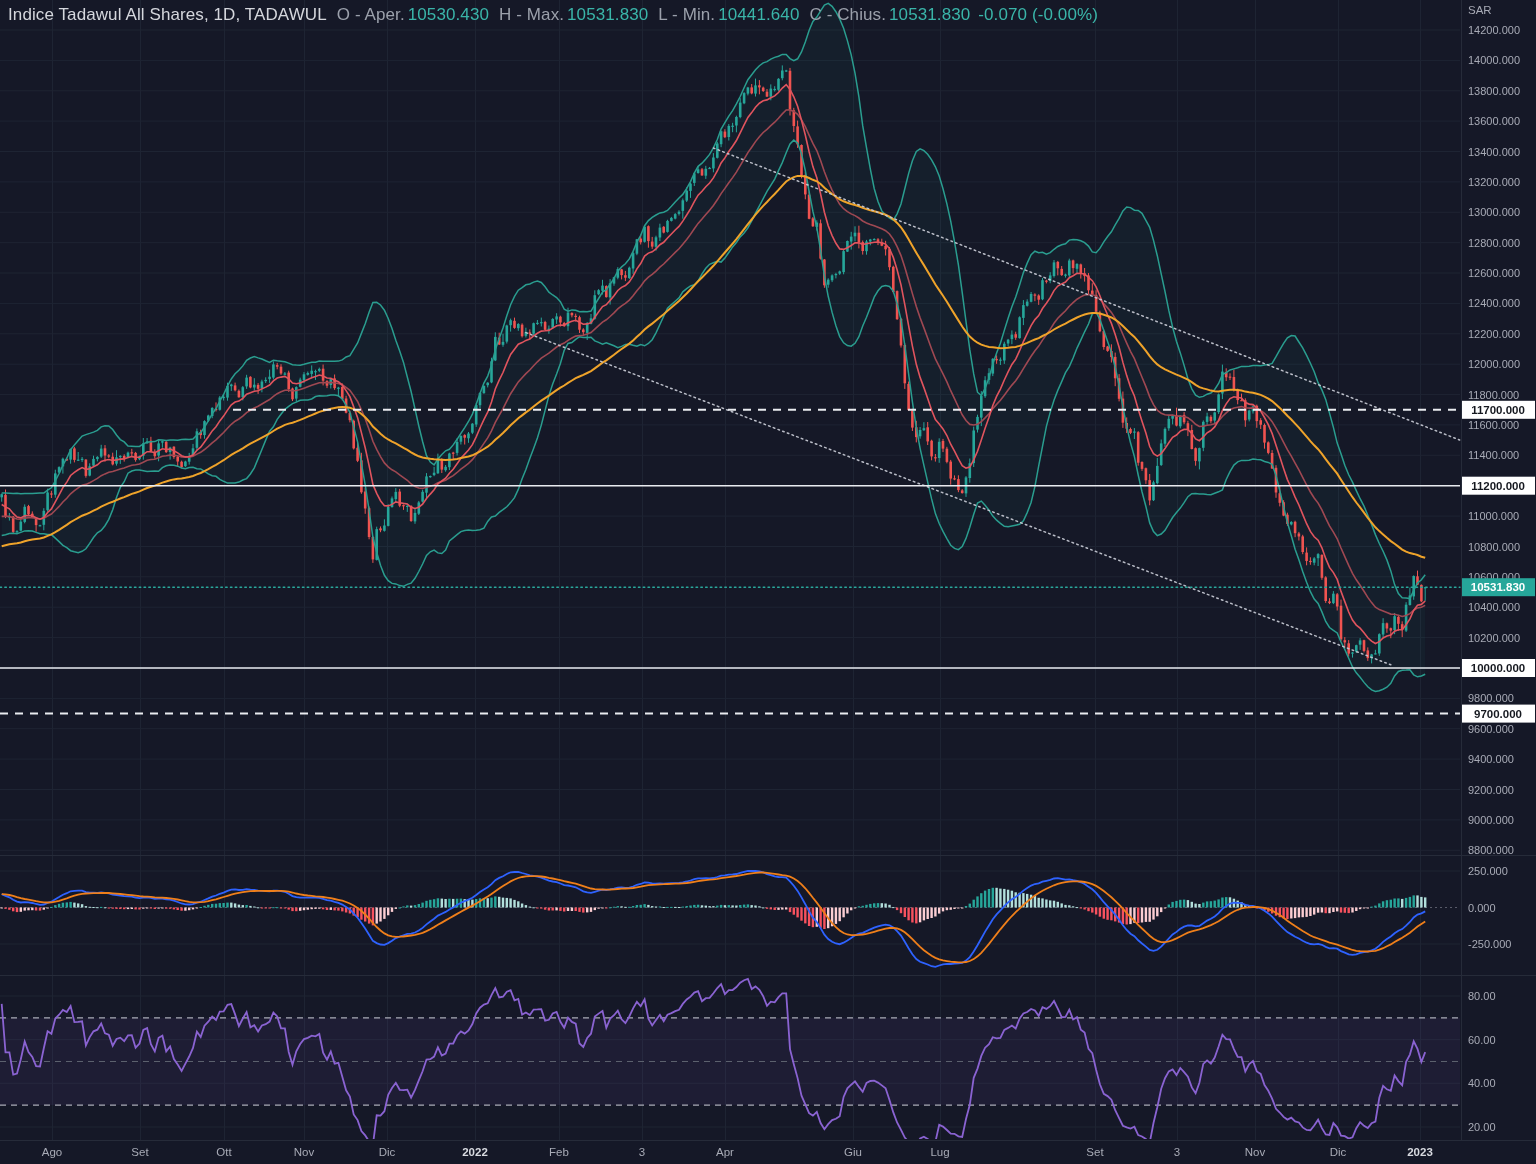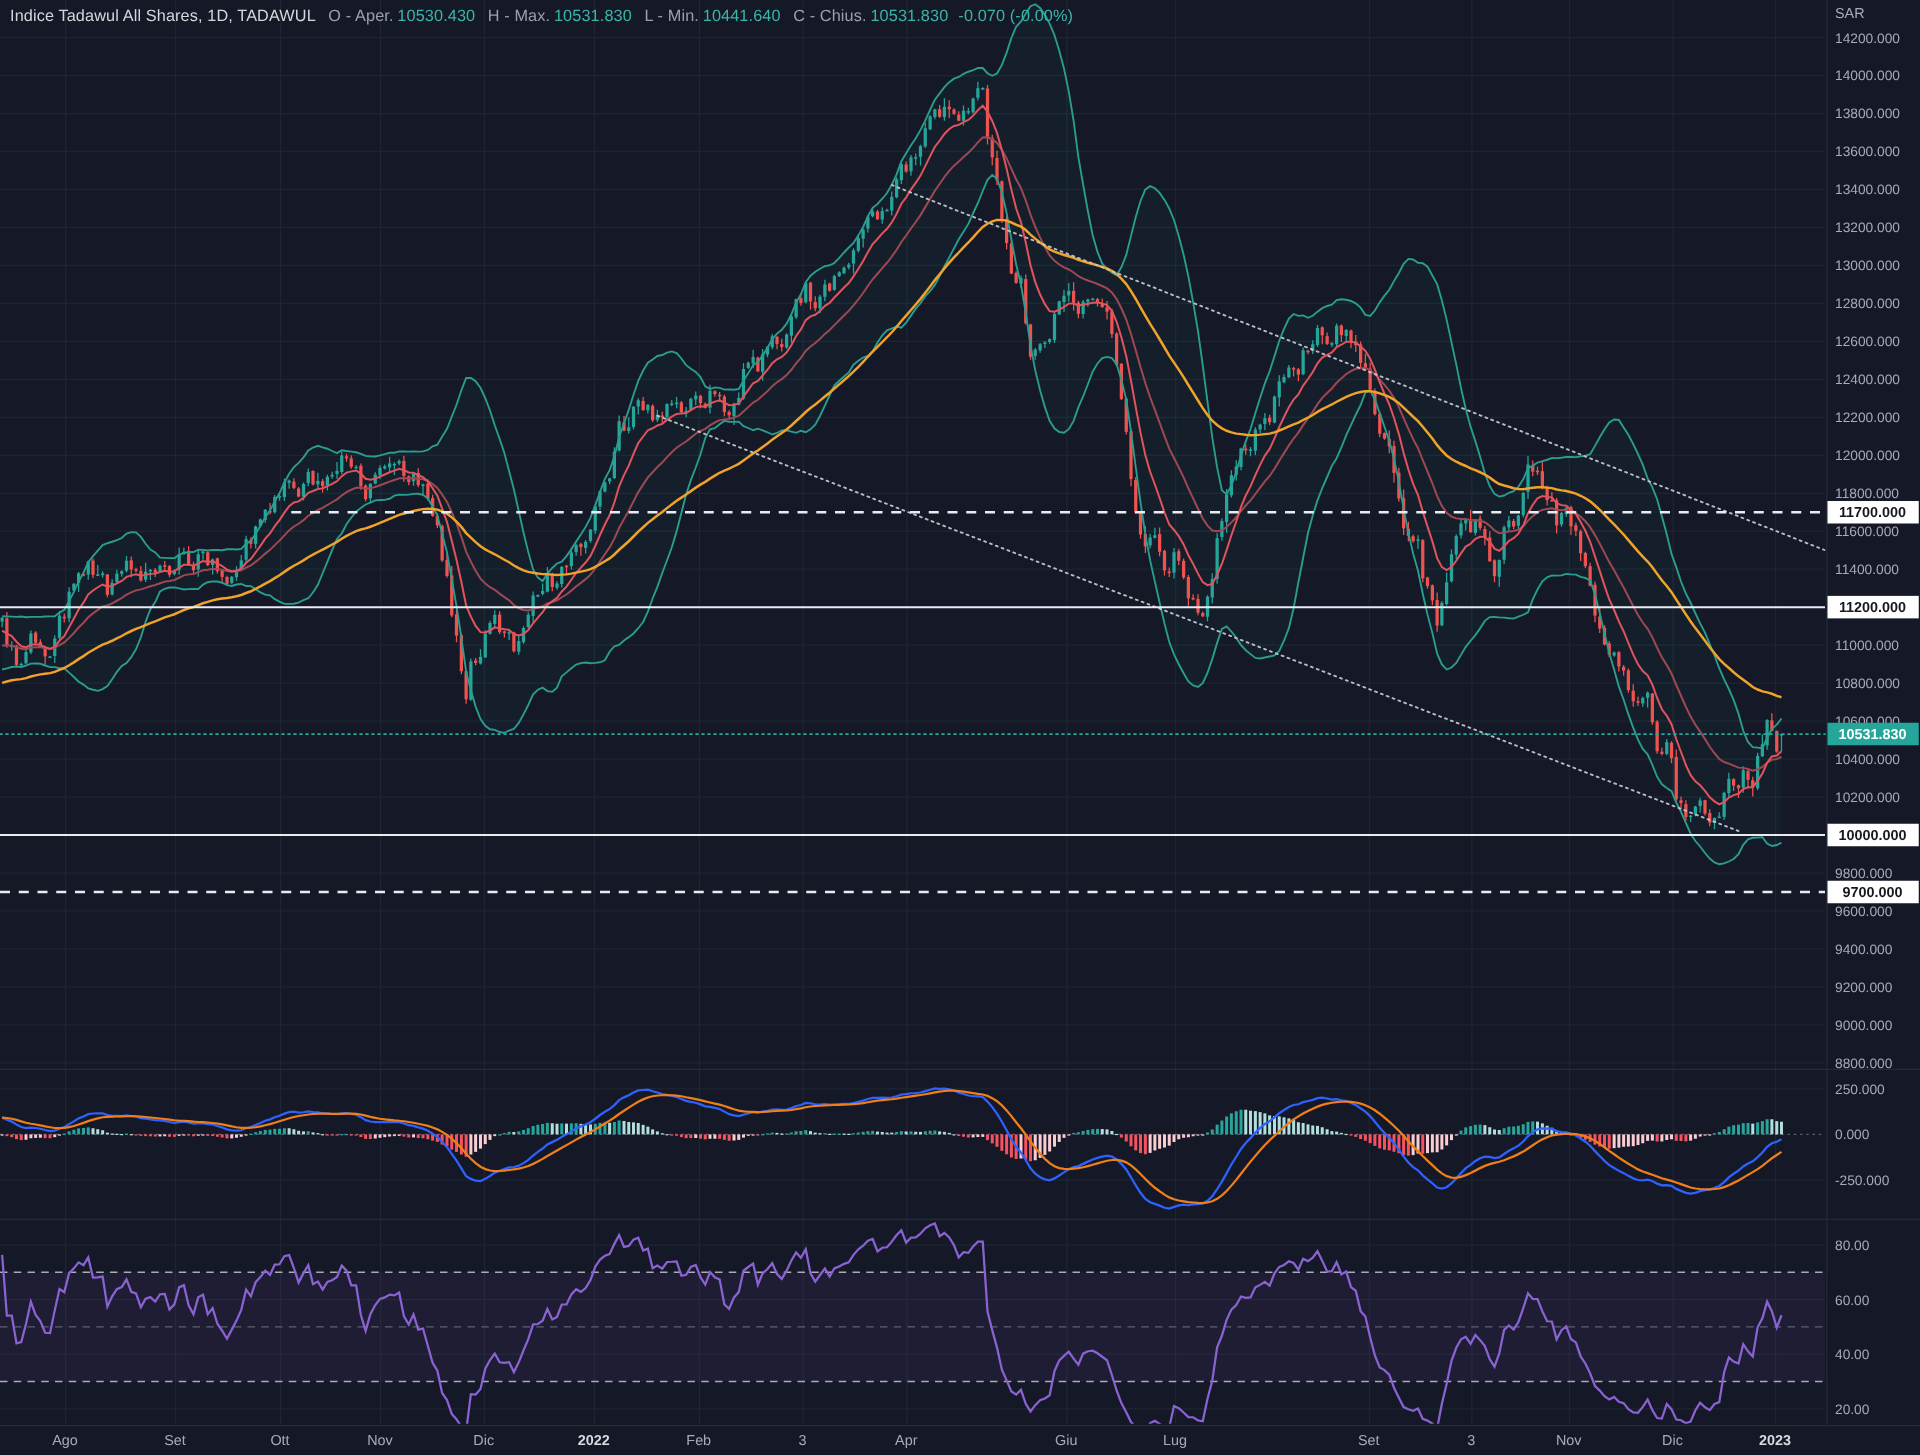--- a/index.html
+++ b/index.html
@@ -1,20 +1,20 @@
 <!DOCTYPE html>
 <html><head>
 <meta charset="utf-8">
 <style>
   html,body{margin:0;padding:0;background:#0c0f18;}
   #app{position:relative;width:1536px;height:1164px;background:#151827;overflow:hidden;
        font-family:"Liberation Sans",sans-serif;}
   #chart-svg{position:absolute;left:0;top:0;}
   #chart-svg text{font-family:"Liberation Sans",sans-serif;}
-  .legend{position:absolute;top:5px;left:8px;z-index:5;font-size:13px;color:#d5d7dd;
+  .legend{position:absolute;top:5px;left:8px;z-index:5;font-size:17px;color:#d5d7dd;
           white-space:nowrap;letter-spacing:.1px;}
   .legend .t{color:#d5d7dd;}
   .legend .l{color:#9ba0ab;margin-left:10px;}
   .legend .v{color:#3ab5a9;margin-left:3px;}
   .legend .chg{margin-left:8px;}
 </style>
 </head>
 <body>
 
 <div id="app">

